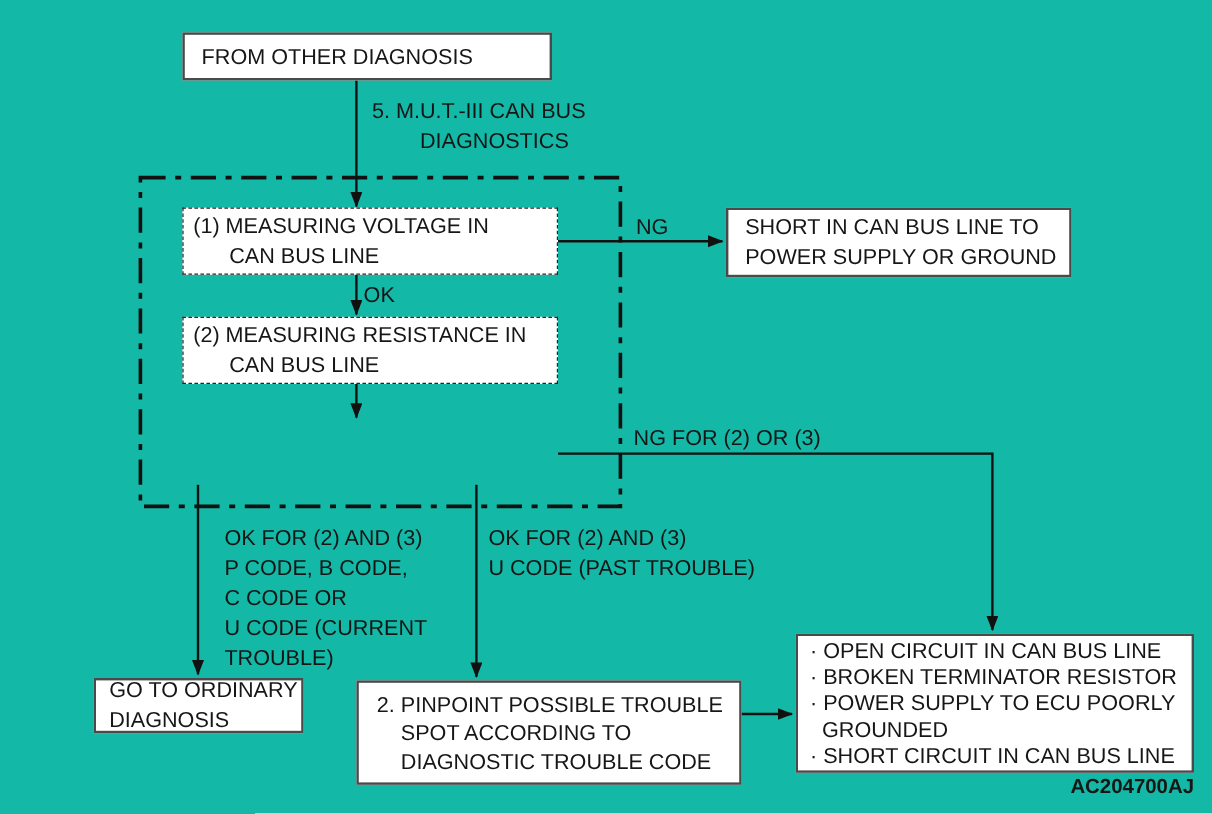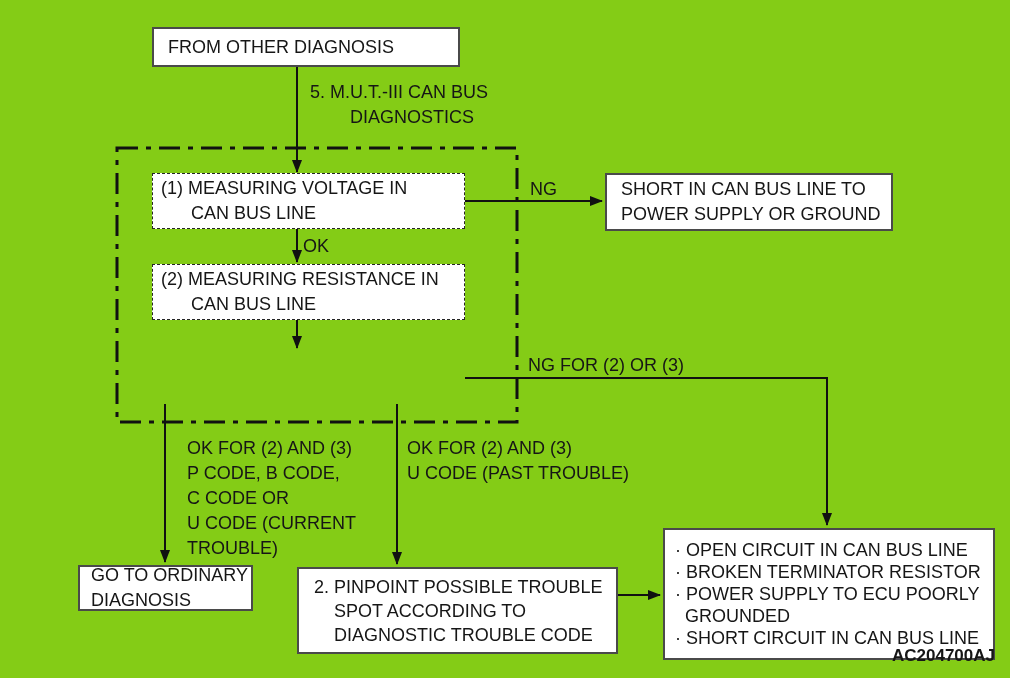--- a/index.html
+++ b/index.html
@@ -1,21 +1,21 @@
 <!DOCTYPE html>
 <html><head>
 <meta charset="utf-8">
 <style>
   html, body { margin: 0; padding: 0; background: #ffffff; }
   body { font-family: "Liberation Sans", "DejaVu Sans", sans-serif; }
   #stage {
     position: relative;
     width: 1010px;
     height: 678px;
-    background: #84cc16;
+    background: #14b8a6;
     overflow: hidden;
     color: #111;
   }
   #connectors {
     position: absolute;
     left: 0; top: 0;
     width: 1010px; height: 678px;
     pointer-events: none;
   }
   .box {
@@ -104,21 +104,21 @@
     <span class="txt">GO TO ORDINARY
 DIAGNOSIS</span>
   </div>
 
   <div class="box solid" style="left:297px; top:567px; width:321px; height:87px; padding-left:15px;">
     <span class="txt" style="line-height:24px;">2. PINPOINT POSSIBLE TROUBLE
     SPOT ACCORDING TO
     DIAGNOSTIC TROUBLE CODE</span>
   </div>
 
-  <div class="box solid" style="left:663px; top:528px; width:332px; height:132px; padding-left:10px;">
+  <div class="box solid" style="left:663px; top:528px; width:332px; height:116px; padding-left:10px;">
     <span class="txt" style="line-height:22px;">· OPEN CIRCUIT IN CAN BUS LINE
 · BROKEN TERMINATOR RESISTOR
 · POWER SUPPLY TO ECU POORLY
   GROUNDED
 · SHORT CIRCUIT IN CAN BUS LINE</span>
   </div>
 
   <div class="lbl" style="left:310px; top:80px;">5. M.U.T.-III CAN BUS
         DIAGNOSTICS</div>
 

